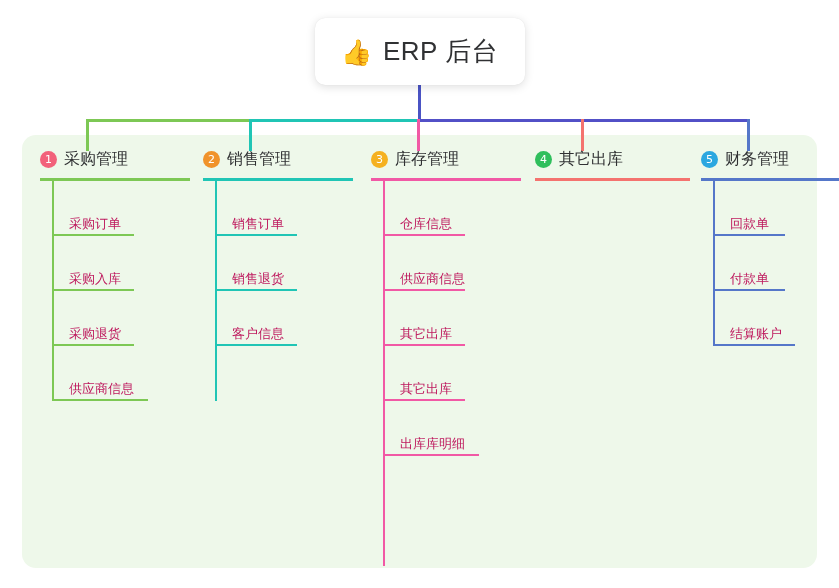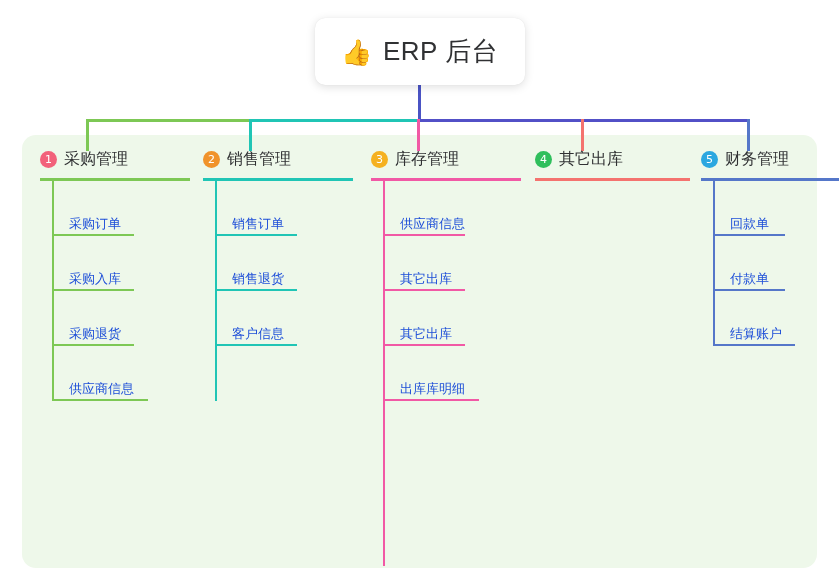--- a/index.html
+++ b/index.html
@@ -67,21 +67,21 @@
   .leaves{position:relative;margin-top:0;}
   .spine{position:absolute;left:12px;top:0;width:2px;}
   .leaf{
     position:relative;
     height:55px;
     display:flex;align-items:flex-end;
     padding-left:29px;
     box-sizing:border-box;
   }
   .leaf-label{
-    font-size:13px;color:#1d4ed8;white-space:nowrap;
+    font-size:13px;color:#be185d;white-space:nowrap;
     padding-bottom:3px;
   }
   .leaf-rule{
     position:absolute;left:12px;bottom:0;height:2px;
   }
 </style>
 </head>
 <body>
 
 <div id="root">
@@ -158,20 +158,24 @@
       </div>
       <div class="col" style="left: 371px; top: 147px; width: 150px;">
         <div class="col-head">
           <span class="badge" style="background: rgb(245, 177, 32);">3</span>
           <span class="col-title">库存管理</span>
         </div>
         <div class="col-underline" style="background: rgb(241, 89, 165); width: 150px;"></div>
         <div class="leaves">
           <div class="spine" style="background: rgb(241, 89, 165); height: 385px;"></div>
           <div class="leaf">
+            <span class="leaf-label">仓库信息</span>
+            <div class="leaf-rule" style="background: rgb(241, 89, 165); width: 82px;"></div>
+          </div>
+          <div class="leaf">
             <span class="leaf-label">供应商信息</span>
             <div class="leaf-rule" style="background: rgb(241, 89, 165); width: 82px;"></div>
           </div>
           <div class="leaf">
             <span class="leaf-label">其它出库</span>
             <div class="leaf-rule" style="background: rgb(241, 89, 165); width: 82px;"></div>
           </div>
           <div class="leaf">
             <span class="leaf-label">其它出库</span>
             <div class="leaf-rule" style="background: rgb(241, 89, 165); width: 82px;"></div>

